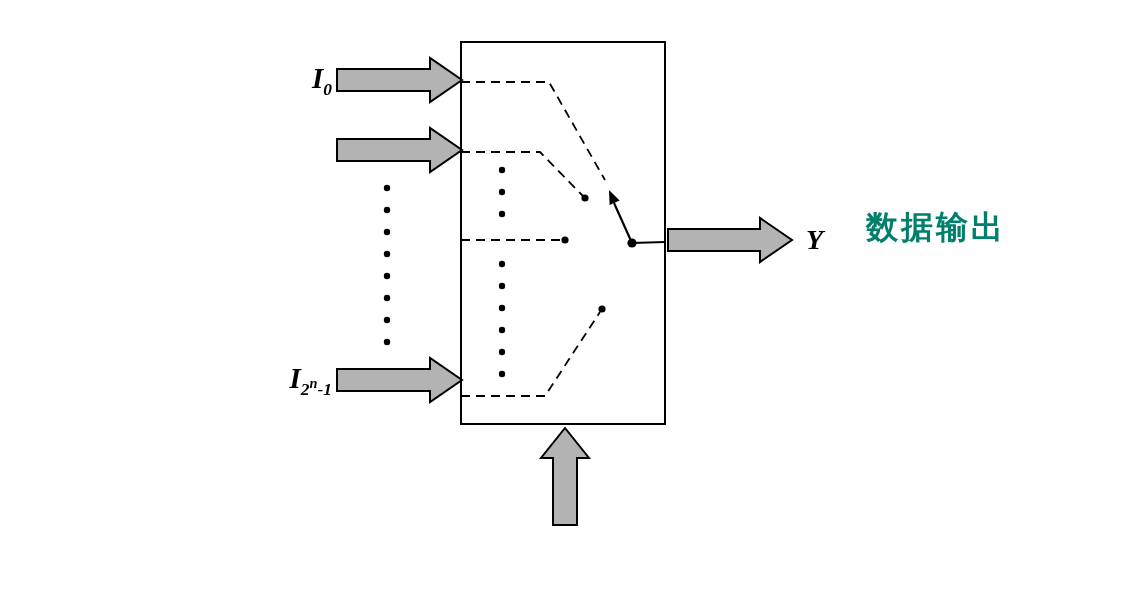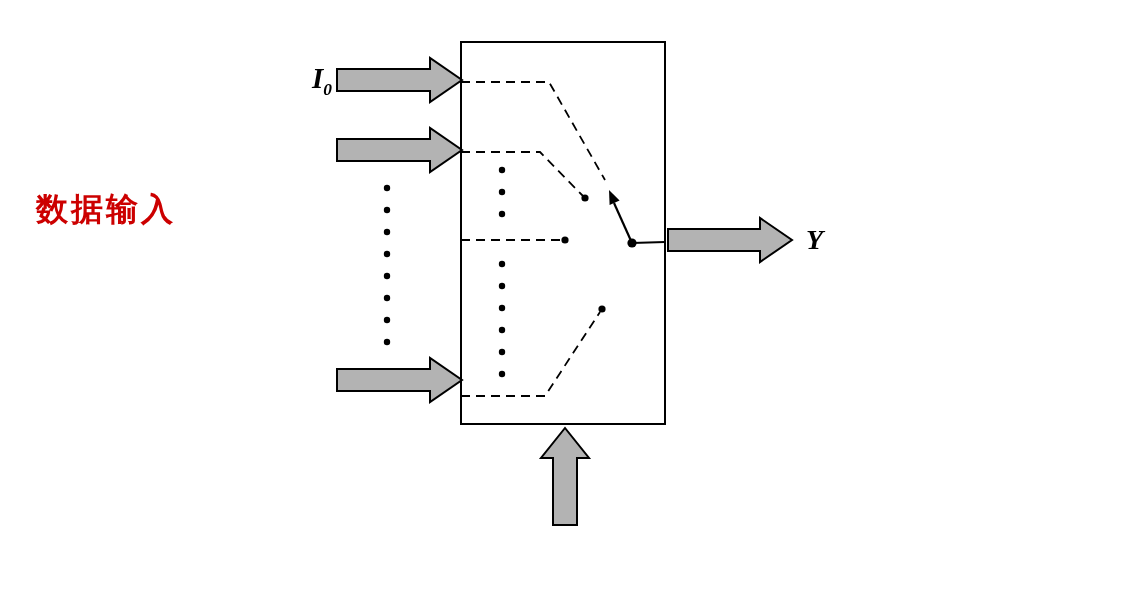--- a/index.html
+++ b/index.html
@@ -109,20 +109,23 @@
       <circle class="dot" cx="632" cy="243" r="4.6"></circle>
       <line class="solid" x1="632" y1="243" x2="665" y2="242"></line>
     </g>
   </svg>
 
   <div class="lbl io-label" style="left:250px; top:60px; width:82px;">
     <span>I</span><sub><span>0</span><sup></sup><span></span></sub>
   </div>
 
 
+  <div class="lbl io-label" style="left:220px; top:360px; width:112px;">
+    <span>I</span><sub><span>2</span><sup>n</sup><span>-1</span></sub>
+  </div>
 
   <div class="lbl y-label" style="left:806px; top:222px;">Y</div>
 
-  <div class="lbl cjk red" style="left:36px; top:189px;">数据输入</div>
 
+  <div class="lbl cjk teal" style="left:866px; top:207px;">数据输出</div>
 
 
 </div>
 
 </body></html>

